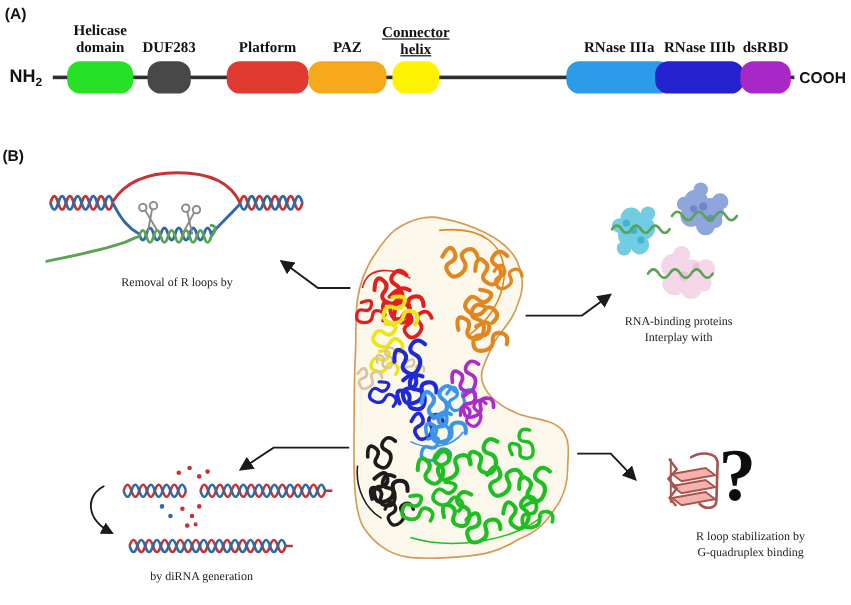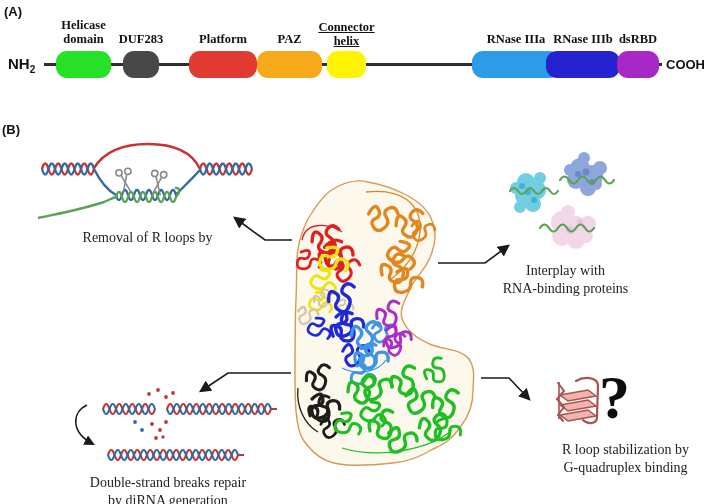--- a/index.html
+++ b/index.html
@@ -11,21 +11,21 @@
   .backbone{position:absolute;left:44px;top:63px;width:618px;height:2.5px;background:#2e2e2e;}
   .terminus{position:absolute;font-family:"Liberation Sans",sans-serif;font-weight:bold;color:#111;}
   .terminus sub{font-size:10px;}
   .domain{position:absolute;top:51px;height:27px;}
   .domain .box{position:absolute;left:0;top:0;width:100%;height:100%;border-radius:11px;}
   .domain .lbl{position:absolute;bottom:32px;left:50%;transform:translateX(-50%);
                text-align:center;font-weight:bold;font-size:12.5px;line-height:1.08;
                white-space:nowrap;color:#111;}
   .domain .lbl.wrap{white-space:normal;}
   
-  .caption{position:absolute;text-align:center;font-size:14px;line-height:1.3;color:#222;}
+  .caption{position:absolute;text-align:center;font-size:10px;line-height:1.3;color:#222;}
   .qmark{position:absolute;left:599px;top:366px;font-size:62px;line-height:1;font-weight:bold;
          font-family:"Liberation Serif",serif;color:#0d0d0d;}
   svg{display:block;}
 </style>
 </head>
 <body>
 
 <div class="stage">
 
   <div class="abs panel-tag" style="left:4px;top:4px;">(A)</div>
@@ -143,22 +143,22 @@
       <circle cx="70" cy="90" r="4"></circle>
         <circle cx="80" cy="82" r="3"></circle>
     </g>
     <g fill="none" stroke="#5aa353" stroke-width="2.2" stroke-linecap="round">
       <path d="M10,51 q4,-6 8,0 q4,6 8,0 q4,-6 8,0 q4,6 8,0 q4,-6 8,0 q4,6 8,0"></path>
       <path d="M60,40 q4.5,-7 9,0 q4.5,7 9,0 q4.5,-7 9,0 q4.5,7 9,0 q4.5,-7 9,0 q4.5,7 9,0"></path>
       <path d="M40,88 q4.5,-7 9,0 q4.5,7 9,0 q4.5,-7 9,0 q4.5,7 9,0 q4.5,-7 9,0 q4.5,7 9,0"></path>
     </g>
   </svg>
   <div class="caption" style="left:478px;top:262px;width:175px;">
+    <div>RNA-binding proteins</div>
     <div>Interplay with</div>
-    <div>RNA-binding proteins</div>
   </div>
 
   <svg class="abs" style="left:282px;top:148px;" width="205" height="330" viewBox="0 0 205 330">
     <defs>
       <g id="coil">
           <path fill="none" stroke="currentColor" stroke-width="3.4" stroke-linecap="round" d="M0,8 Q4,-5 9,2 Q13,7 8,11 Q2,15 7,20 Q12,26 18,19 Q23,13 18,8 Q13,3 19,-1 Q25,-5 29,3"></path>
         </g>
     </defs>
     <path d="M86,34 C108,38 140,50 149,70 C155,84 154,94 150,104 C145,122 131,131 127,143
          C123,153 116,163 121,173 C126,185 138,192 150,197 C164,202 179,201 187,211
@@ -252,21 +252,20 @@
       <g fill="#2e6ba6">
         <circle cx="87" cy="44" r="1.9"></circle>
           <circle cx="94" cy="52" r="1.9"></circle>
       </g>
     </g>
 
     <path d="M60,77 q3.25,-10 6.5,0 q3.25,10 6.5,0 q3.25,-10 6.5,0 q3.25,10 6.5,0 q3.25,-10 6.5,0 q3.25,10 6.5,0 q3.25,-10 6.5,0 q3.25,10 6.5,0 q3.25,-10 6.5,0 q3.25,10 6.5,0 q3.25,-10 6.5,0 q3.25,10 6.5,0 q3.25,-10 6.5,0 q3.25,10 6.5,0 q3.25,-10 6.5,0 q3.25,10 6.5,0 q3.25,-10 6.5,0 q3.25,10 6.5,0 q3.25,-10 6.5,0 q3.25,10 6.5,0 L196,77" fill="none" stroke="#c63333" stroke-width="2.2"></path>
     <path d="M60,77 q3.25,10 6.5,0 q3.25,-10 6.5,0 q3.25,10 6.5,0 q3.25,-10 6.5,0 q3.25,10 6.5,0 q3.25,-10 6.5,0 q3.25,10 6.5,0 q3.25,-10 6.5,0 q3.25,10 6.5,0 q3.25,-10 6.5,0 q3.25,10 6.5,0 q3.25,-10 6.5,0 q3.25,10 6.5,0 q3.25,-10 6.5,0 q3.25,10 6.5,0 q3.25,-10 6.5,0 q3.25,10 6.5,0 q3.25,-10 6.5,0 q3.25,10 6.5,0 q3.25,-10 6.5,0" fill="none" stroke="#2e6ba6" stroke-width="2.2"></path>
   </svg>
   <div class="caption" style="left:58px;top:474px;width:220px;">
-    <div>Double-strand breaks repair</div>
     <div>by diRNA generation</div>
   </div>
 
   <svg class="abs" style="left:552px;top:375px;" width="54" height="55" viewBox="0 0 54 55">
     <path d="M24,6 C32,1 45,2 46,10 L45,42 C45,49 36,50 31,45" fill="none" stroke="#a9524e" stroke-width="2.2" stroke-linecap="round"></path>
     <g fill="#f2b3ad" stroke="#a9524e" stroke-width="1.5">
       <path d="M8,20 L36,15 L44,21 L16,26 Z"></path>
       <path d="M8,30 L36,25 L44,31 L16,36 Z"></path>
       <path d="M8,40 L36,35 L44,41 L16,46 Z"></path>
     </g>

